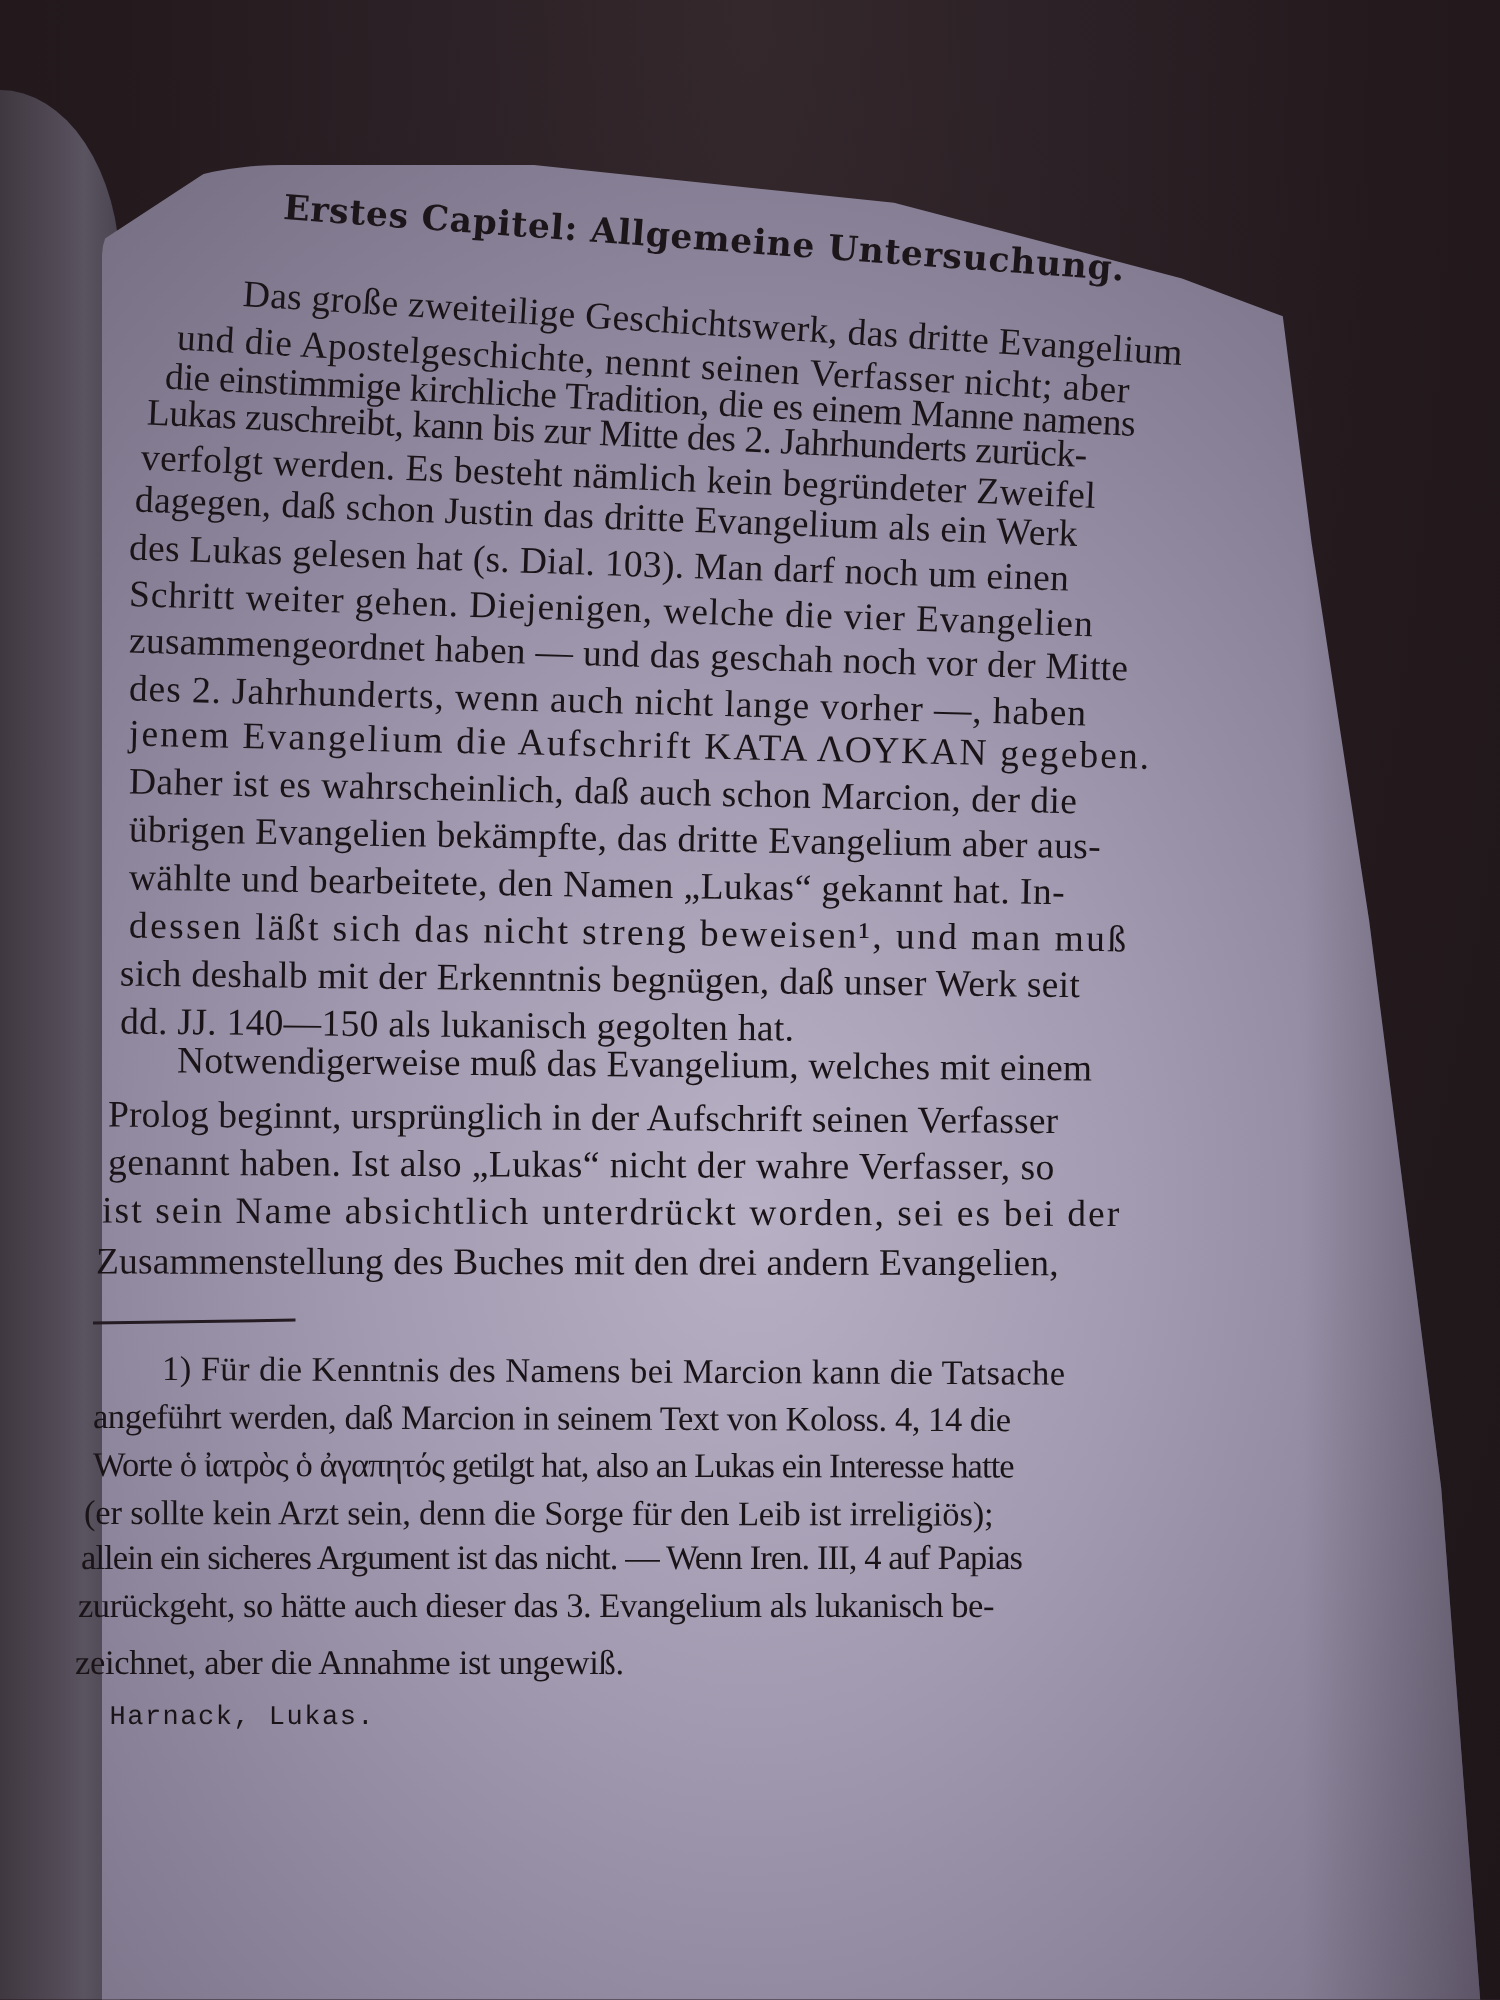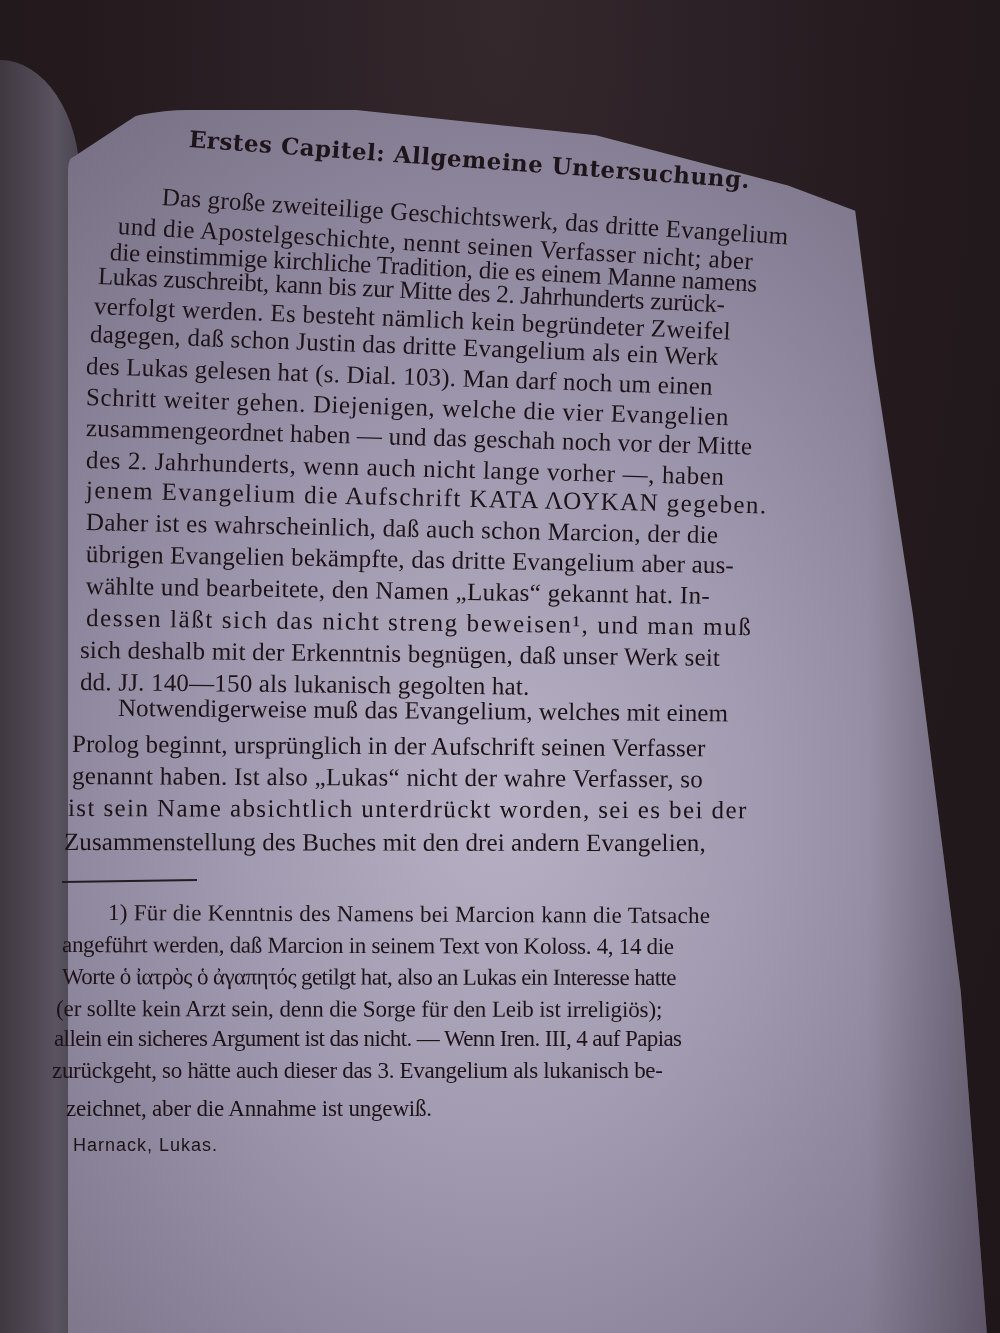--- a/index.html
+++ b/index.html
@@ -79,21 +79,21 @@
       top: 880px;
       width: 135px;
       height: 2px;
       background: #241c22;
       transform: rotate(-0.8deg);
     }
     .signature {
       position: absolute;
       left: 73px;
       top: 1135px;
-      font-family: Liberation Sans, sans-serif;
+      font-family: Liberation Mono, monospace;
       font-size: 18px;
       color: #1a1418;
       white-space: nowrap;
       letter-spacing: 1px;
     }
   </style>
 </head>
 <body>
 
 <div class="backdrop"></div>
@@ -128,15 +128,15 @@
 <div class="line body-line" style="left:64px;top:828px;transform:rotate(0.1deg);letter-spacing:0.1px;">Zusammenstellung des Buches mit den drei andern Evangelien,</div>
 
 <div class="rule"></div>
 
 <div class="line fn-line" style="left:108px;top:900px;transform:rotate(0.3deg);letter-spacing:0.3px;">1) Für die Kenntnis des Namens bei Marcion kann die Tatsache</div>
 <div class="line fn-line" style="left:62px;top:932px;transform:rotate(0.2deg);letter-spacing:-0.3px;">angeführt werden, daß Marcion in seinem Text von Koloss. 4, 14 die</div>
 <div class="line fn-line" style="left:62px;top:964px;transform:rotate(0.1deg);letter-spacing:-0.6px;">Worte ὁ ἰατρὸς ὁ ἀγαπητός getilgt hat, also an Lukas ein Interesse hatte</div>
 <div class="line fn-line" style="left:56px;top:996px;transform:rotate(0.1deg);letter-spacing:-0.1px;">(er sollte kein Arzt sein, denn die Sorge für den Leib ist irreligiös);</div>
 <div class="line fn-line" style="left:54px;top:1026px;transform:rotate(0deg);letter-spacing:-0.6px;">allein ein sicheres Argument ist das nicht. — Wenn Iren. III, 4 auf Papias</div>
 <div class="line fn-line" style="left:52px;top:1058px;transform:rotate(0deg);letter-spacing:-0.3px;">zurückgeht, so hätte auch dieser das 3. Evangelium als lukanisch be-</div>
-<div class="line fn-line" style="left:66px;top:1096px;transform:rotate(0deg);letter-spacing:-0.2px;">zeichnet, aber die Annahme ist ungewiß.</div>
+<div class="line fn-line" style="left:50px;top:1096px;transform:rotate(0deg);letter-spacing:-0.2px;">zeichnet, aber die Annahme ist ungewiß.</div>
 
 <div class="signature">Harnack, Lukas.</div>
 
 </body></html>

